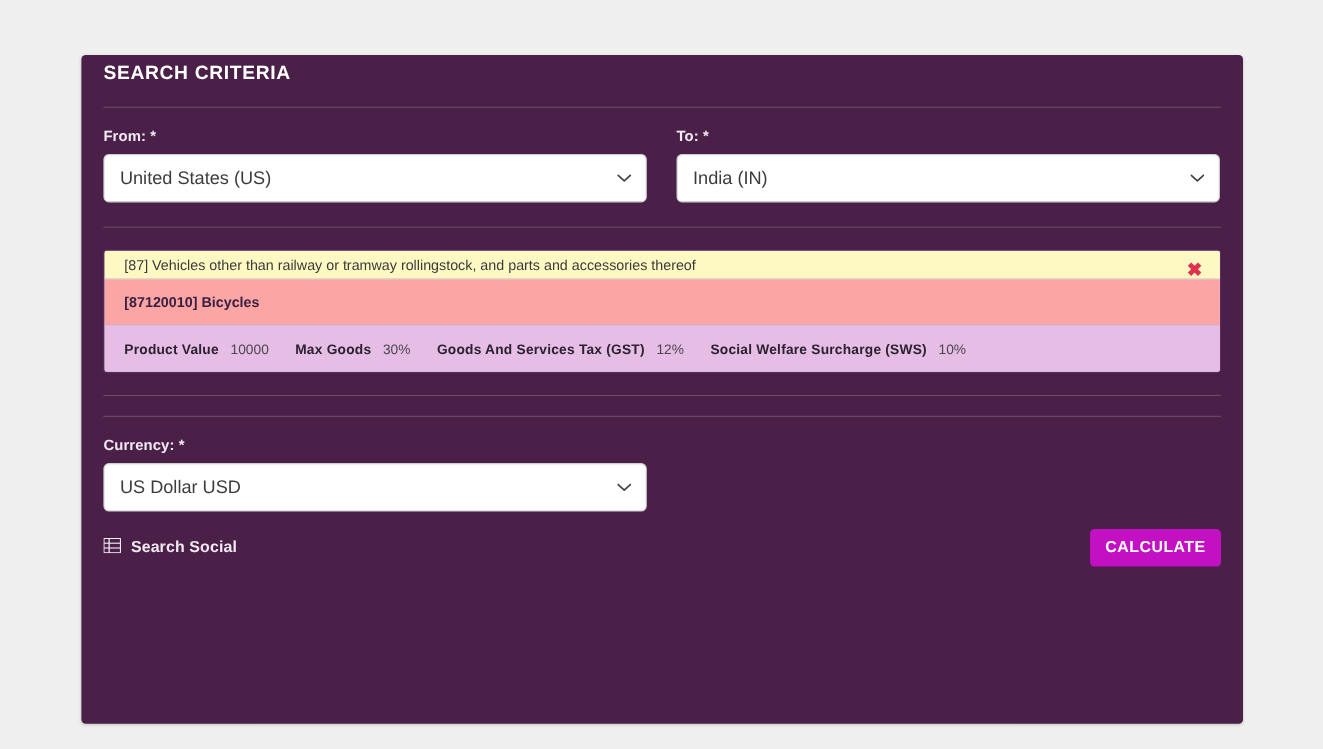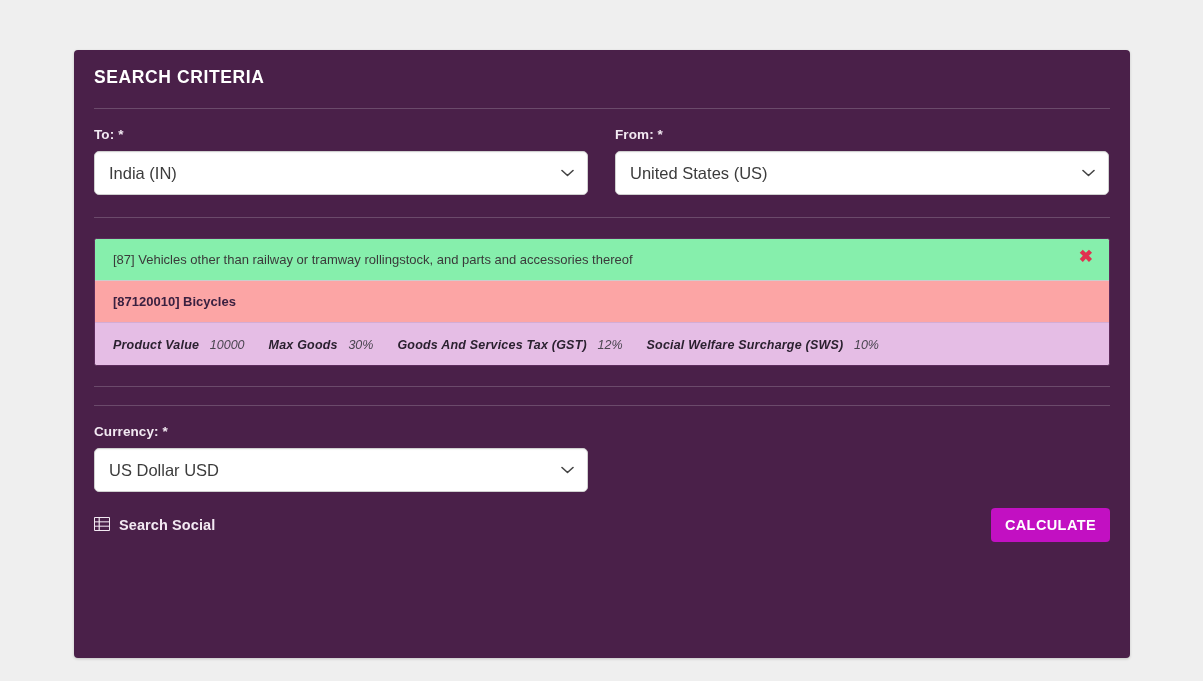--- a/index.html
+++ b/index.html
@@ -27,21 +27,21 @@
     border-radius: 4px;
     box-shadow: 0 1px 3px rgba(0,0,0,0.18);
     padding: 0 20px;
   }
 
   .panel-title {
     color: #ffffff;
     font-size: 17.5px;
     font-weight: bold;
     letter-spacing: 0.6px;
-    padding-top: 17px;
+    padding-top: 6px;
     padding-left: 0px;
     margin: 0;
   }
 
   .hr {
     height: 1px;
     background: #6b4a6b;
     border: 0;
     margin: 0;
   }
@@ -111,41 +111,40 @@
   }
   .prod-row {
     position: relative;
     padding: 0 18px;
     display: flex;
     align-items: center;
     font-size: 13px;
     color: #3a3a3a;
   }
   .prod-row.lvl1 {
-    height: 42px;
-    background: #86efac;
+    height: 26px;
+    background: #fef9c3;
     border-bottom: 1px solid #cdcdcd;
   }
   .prod-row.lvl2 {
     height: 42px;
     background: #dcdcdc;
     border-bottom: 1px solid #cdcdcd;
   }
   .prod-row.lvl3 {
     height: 42px;
     background: #fca5a5;
     border-bottom: 1px solid #d4acd4;
     font-weight: bold;
     color: #3a2040;
   }
   .prod-row.detail {
     height: 42px;
     background: #e5bde5;
     color: #2e2330;
-    font-style: italic;
   }
   .detail-items {
     display: flex;
     align-items: center;
     gap: 24px;
   }
   .detail-item { white-space: nowrap; }
   .detail-item .k {
     font-weight: bold;
     font-size: 12.5px;
@@ -221,38 +220,38 @@
 <body>
 
 <div class="panel">
 
   <h1 class="panel-title">SEARCH CRITERIA</h1>
   <div class="hr title-rule"></div>
 
   
   <div class="field-row">
     <div class="field">
-      <label class="field-label">To: *</label>
+      <label class="field-label">From: *</label>
       <div class="select-wrap">
         <select class="control">
-          <option>India (IN)</option>
+          <option>United States (US)</option>
         </select>
         <span class="chev">
           <svg width="13" height="8" viewBox="0 0 13 8">
               <path d="M1 1.5 L6.5 6.5 L12 1.5" stroke="#444" stroke-width="1.6" fill="none" stroke-linecap="round" stroke-linejoin="round"></path>
             </svg>
         </span>
       </div>
     </div>
 
     <div class="field">
-      <label class="field-label">From: *</label>
+      <label class="field-label">To: *</label>
       <div class="select-wrap">
         <select class="control">
-          <option>United States (US)</option>
+          <option>India (IN)</option>
         </select>
         <span class="chev">
           <svg width="13" height="8" viewBox="0 0 13 8">
               <path d="M1 1.5 L6.5 6.5 L12 1.5" stroke="#444" stroke-width="1.6" fill="none" stroke-linecap="round" stroke-linejoin="round"></path>
             </svg>
         </span>
       </div>
     </div>
   </div>
 

